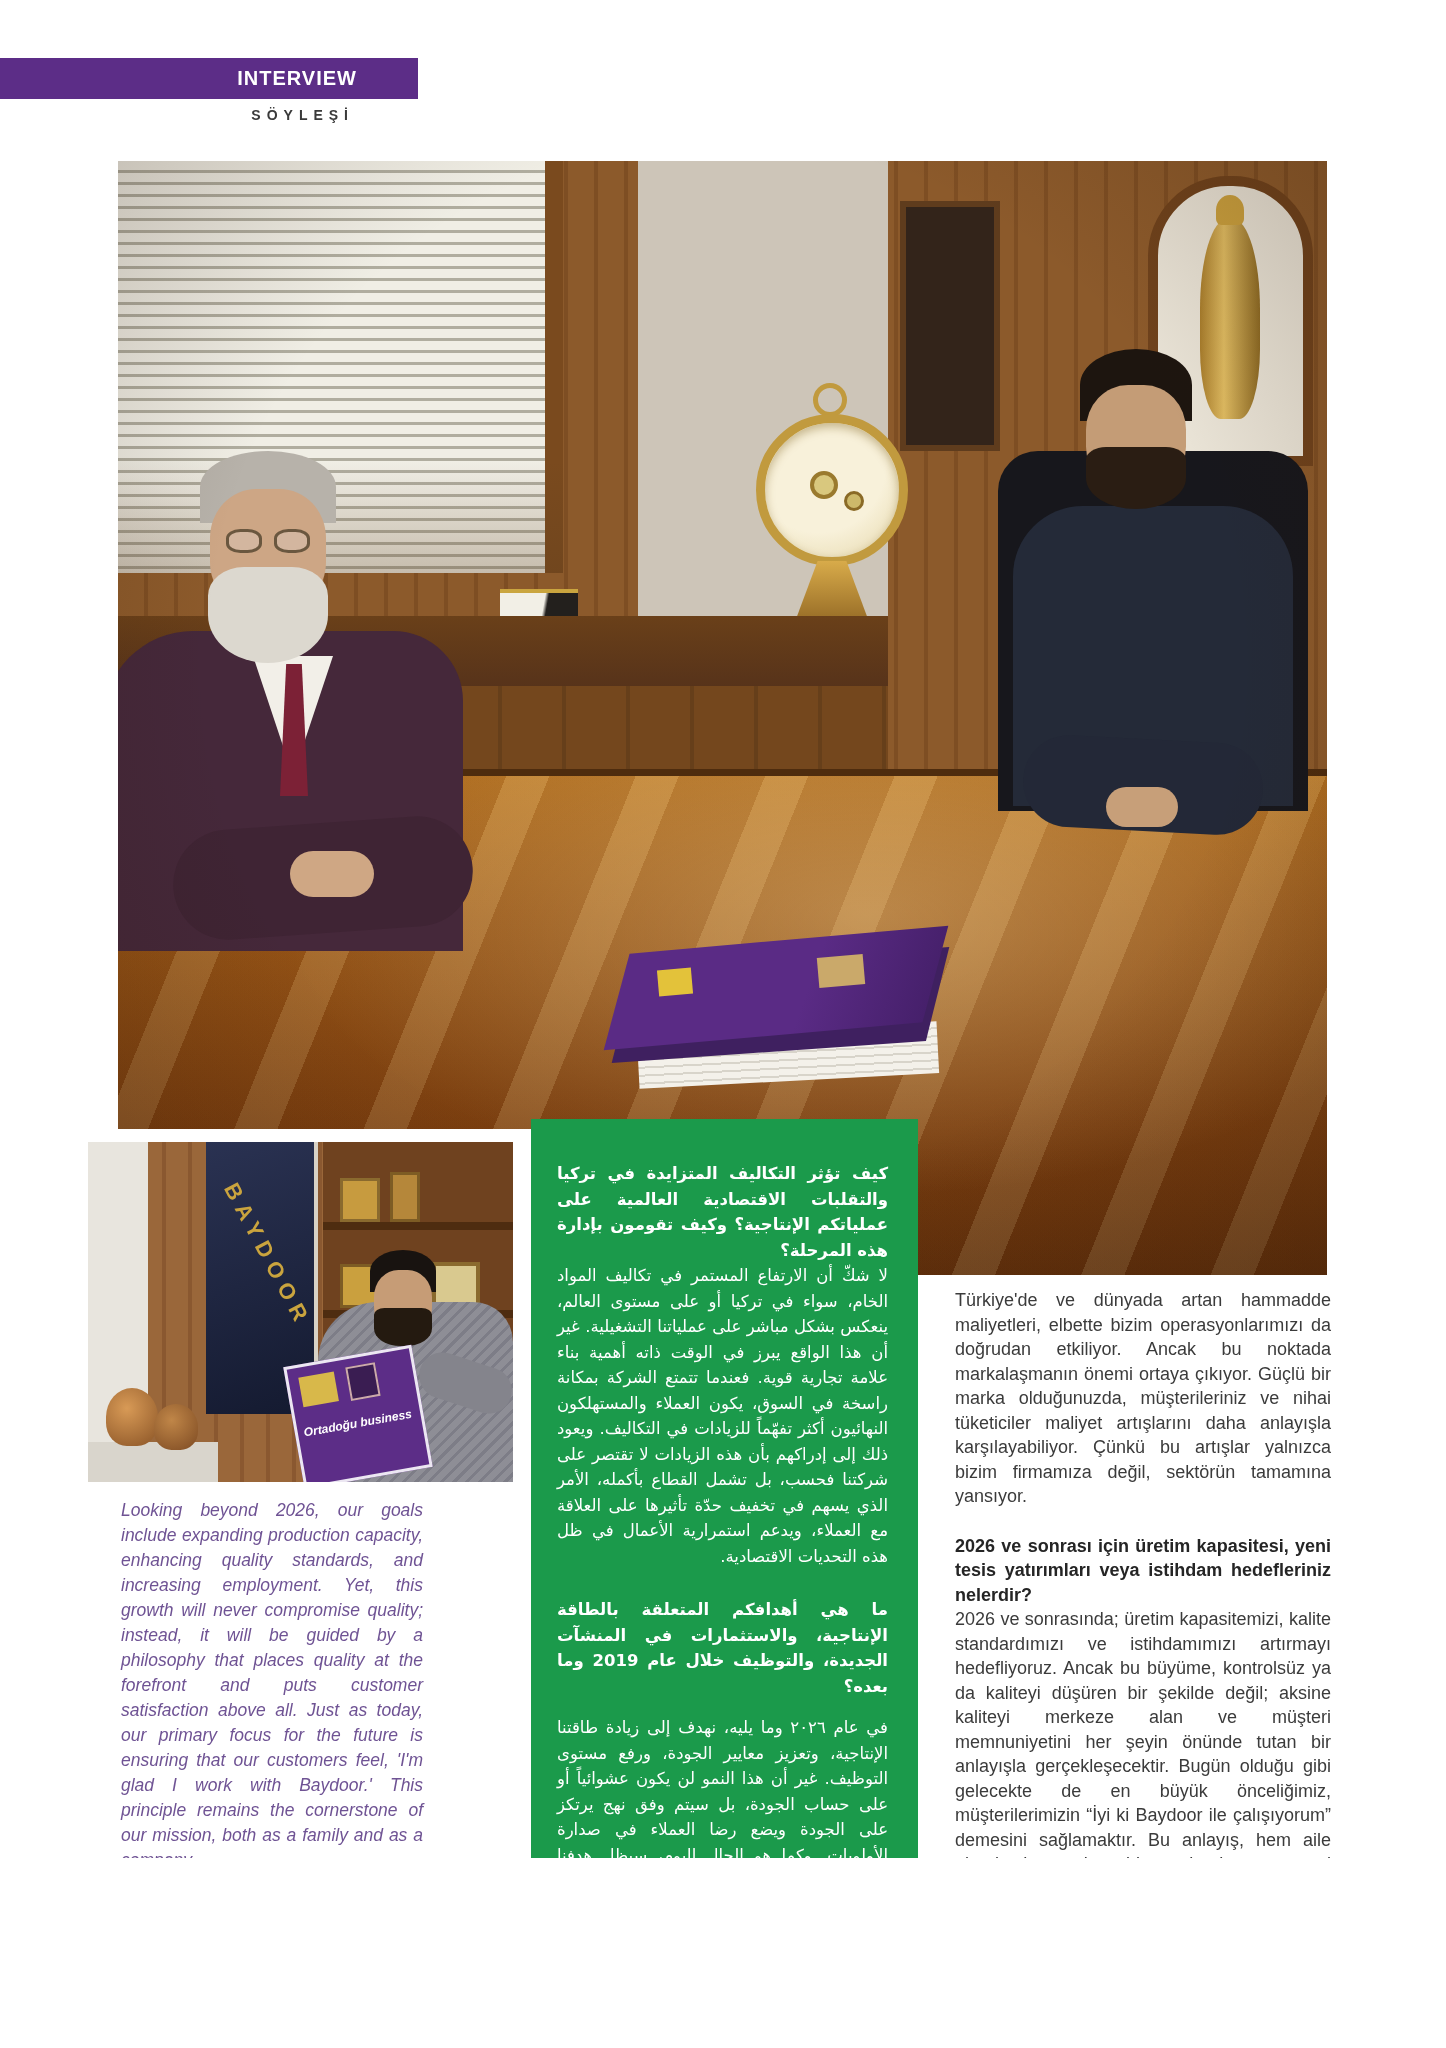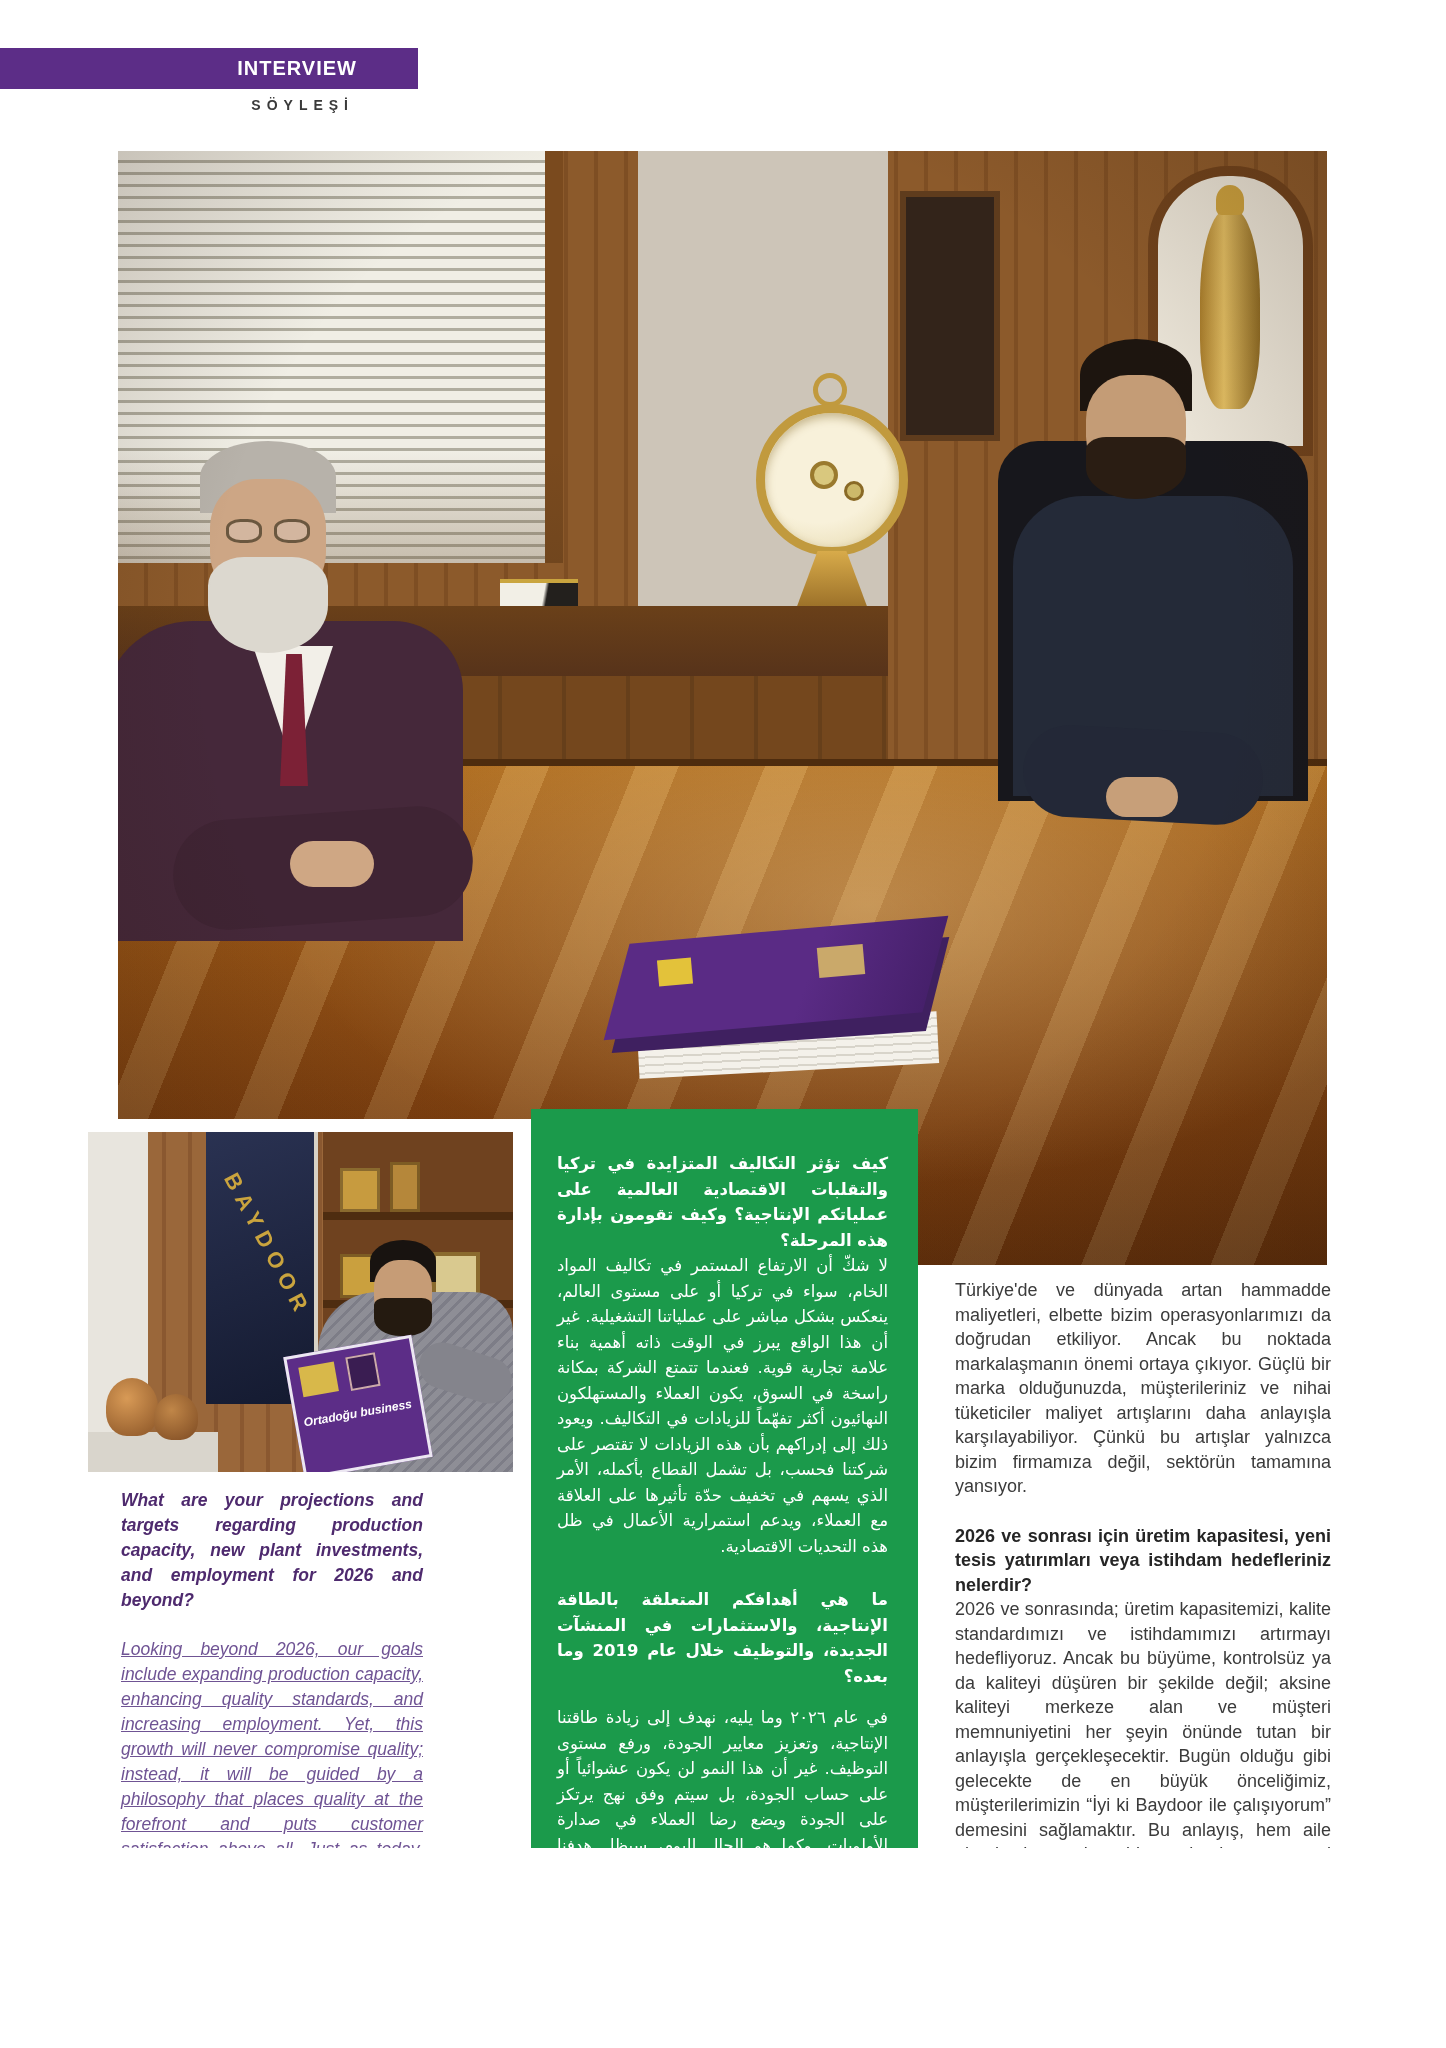--- a/index.html
+++ b/index.html
@@ -1,18 +1,18 @@
 <!DOCTYPE html>
 <html><head>
 <meta charset="utf-8">
 <style>
   * { margin:0; padding:0; box-sizing:border-box; }
   html,body { background:#ffffff; }
   body { font-family:"Liberation Sans", sans-serif; }
-  .page { position:relative; width:1446px; height:1848px; background:#ffffff; overflow:hidden; margin:0 auto; }
+  .page { position:relative; width:1446px; height:1848px; background:#ffffff; overflow:hidden; margin:10px auto; }
   .abs { position:absolute; }
 
   
   .banner { left:0; top:48px; width:418px; height:41px; background:#5c2d87;
             display:flex; align-items:center; justify-content:flex-end; padding-right:61px; }
   .banner span { color:#ffffff; font-weight:bold; font-size:20px; letter-spacing:1px; }
   .banner-sub { left:0; top:97px; width:418px; text-align:right; padding-right:64px;
                 font-size:14px; letter-spacing:6px; color:#3a3a3a; font-weight:bold; }
 
   
@@ -225,21 +225,20 @@
   </div>
 
   <div class="abs green-box" dir="rtl" lang="ar" style="background: rgb(27, 154, 75);">
     <p class="q">كيف تؤثر التكاليف المتزايدة في تركيا والتقلبات الاقتصادية العالمية على عملياتكم الإنتاجية؟ وكيف تقومون بإدارة هذه المرحلة؟</p>
     <p>لا شكّ أن الارتفاع المستمر في تكاليف المواد الخام، سواء في تركيا أو على مستوى العالم، ينعكس بشكل مباشر على عملياتنا التشغيلية. غير أن هذا الواقع يبرز في الوقت ذاته أهمية بناء علامة تجارية قوية. فعندما تتمتع الشركة بمكانة راسخة في السوق، يكون العملاء والمستهلكون النهائيون أكثر تفهّماً للزيادات في التكاليف. ويعود ذلك إلى إدراكهم بأن هذه الزيادات لا تقتصر على شركتنا فحسب، بل تشمل القطاع بأكمله، الأمر الذي يسهم في تخفيف حدّة تأثيرها على العلاقة مع العملاء، ويدعم استمرارية الأعمال في ظل هذه التحديات الاقتصادية.</p>
     <p class="q gap-lg">ما هي أهدافكم المتعلقة بالطاقة الإنتاجية، والاستثمارات في المنشآت الجديدة، والتوظيف خلال عام 2019 وما بعده؟</p>
     <p class="gap">في عام ٢٠٢٦ وما يليه، نهدف إلى زيادة طاقتنا الإنتاجية، وتعزيز معايير الجودة، ورفع مستوى التوظيف. غير أن هذا النمو لن يكون عشوائياً أو على حساب الجودة، بل سيتم وفق نهج يرتكز على الجودة ويضع رضا العملاء في صدارة الأولويات. وكما هو الحال اليوم، سيظل هدفنا الأساسي في المستقبل هو أن يشعر عملاؤنا بالرضا التام عن تعاونهم معنا، وأن يقولوا: "كان اختيارنا للعمل مع باي دور Baydoor هو القرار الصحيح". وتمثّل هذه الرؤية جوهر أهدافنا، سواء على مستوى العائلة أو على مستوى الشركة.</p>
   </div>
 
   <div class="abs en-col" lang="en">
-    <p class="q">What are your projections and targets regarding production capacity, new plant investments, and employment for 2026 and beyond?</p>
     <p style="color: rgb(111, 83, 148);">Looking beyond 2026, our goals include expanding production capacity, enhancing quality standards, and increasing employment. Yet, this growth will never compromise quality; instead, it will be guided by a philosophy that places quality at the forefront and puts customer satisfaction above all. Just as today, our primary focus for the future is ensuring that our customers feel, 'I'm glad I work with Baydoor.' This principle remains the cornerstone of our mission, both as a family and as a company.</p>
   </div>
 
   <div class="abs tr-col" lang="tr">
     <p>Türkiye'de ve dünyada artan hammadde maliyetleri, elbette bizim operasyonlarımızı da doğrudan etkiliyor. Ancak bu noktada markalaşmanın önemi ortaya çıkıyor. Güçlü bir marka olduğunuzda, müşterileriniz ve nihai tüketiciler maliyet artışlarını daha anlayışla karşılayabiliyor. Çünkü bu artışlar yalnızca bizim firmamıza değil, sektörün tamamına yansıyor.</p>
     <p class="q gap">2026 ve sonrası için üretim kapasitesi, yeni tesis yatırımları veya istihdam hedefleriniz nelerdir?</p>
     <p>2026 ve sonrasında; üretim kapasitemizi, kalite standardımızı ve istihdamımızı artırmayı hedefliyoruz. Ancak bu büyüme, kontrolsüz ya da kaliteyi düşüren bir şekilde değil; aksine kaliteyi merkeze alan ve müşteri memnuniyetini her şeyin önünde tutan bir anlayışla gerçekleşecektir. Bugün olduğu gibi gelecekte de en büyük önceliğimiz, müşterilerimizin “İyi ki Baydoor ile çalışıyorum” demesini sağlamaktır. Bu anlayış, hem aile olarak hem de şirket olarak en temel hedefimizi oluşturmaktadır.</p>
   </div>
 
   <div class="abs foot-rule"></div>

